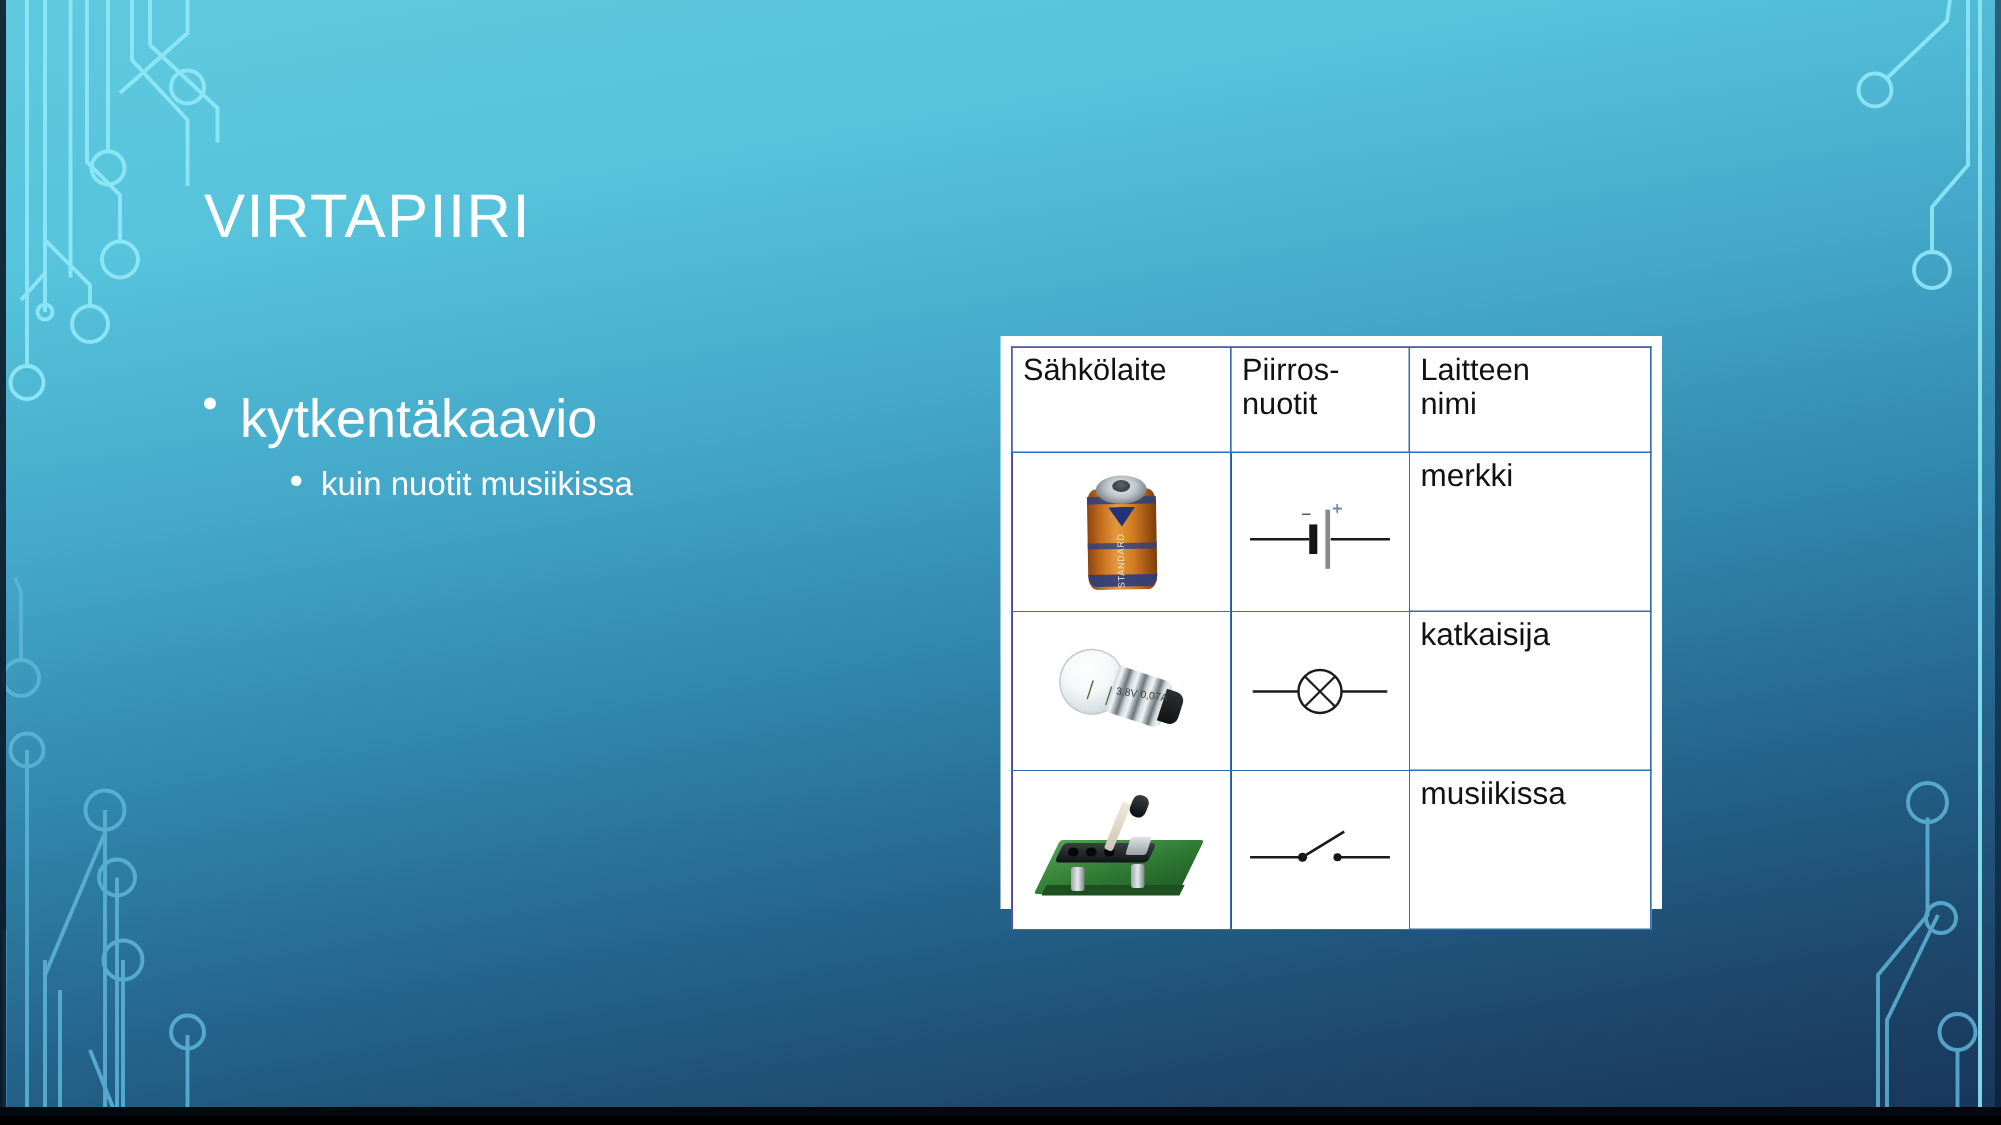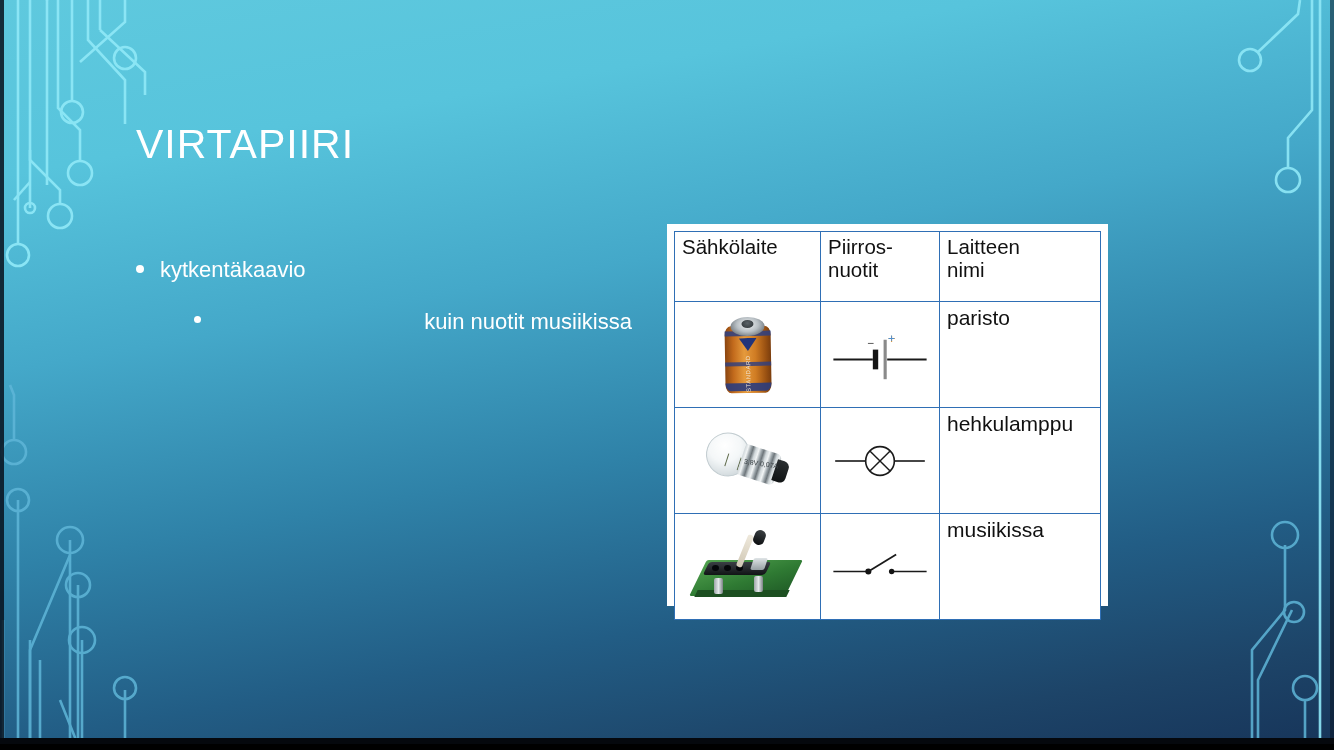--- a/index.html
+++ b/index.html
@@ -76,41 +76,40 @@
   #bullets {
     position: absolute;
     left: 132px;
     top: 256px;
     width: 500px;
     color: #ffffff;
   }
   .bullet-l1 {
     position: relative;
     padding-left: 28px;
-    font-size: 22px;
+    font-size: 36px;
     font-weight: 300;
     line-height: 1.25;
-    margin-bottom: 24px;
+    margin-bottom: 8px;
   }
   .bullet-l1 > .dot {
     position: absolute;
     left: 4px;
     top: 9px;
     width: 8px; height: 8px;
     border-radius: 50%;
     background: #ffffff;
   }
   .bullet-l2 {
     position: relative;
     margin-left: 56px;
     padding-left: 26px;
     font-size: 22px;
     font-weight: 300;
     line-height: 1.25;
-    text-align: right;
   }
   .bullet-l2 > .dot {
     position: absolute;
     left: 6px;
     top: 8px;
     width: 7px; height: 7px;
     border-radius: 50%;
     background: #ffffff;
   }
 
@@ -487,21 +486,21 @@
                 <line x1="6" y1="36" x2="50" y2="36" stroke="#1a1a1a" stroke-width="2"></line>
                 <rect x="50" y="25" width="6" height="22" fill="#141414"></rect>
                 <rect x="62" y="14" width="3.5" height="44" fill="#8a8a8a"></rect>
                 <line x1="66" y1="36" x2="110" y2="36" stroke="#1a1a1a" stroke-width="2"></line>
                 <text x="44" y="22" font-family="Liberation Sans, sans-serif" font-size="13" fill="#3b3b3b">−</text>
                 <text x="67" y="18" font-family="Liberation Sans, sans-serif" font-size="14" fill="#c8821f">+</text>
                 <text x="67" y="17" font-family="Liberation Sans, sans-serif" font-size="13" fill="#4f8fd0">+</text>
               </svg>
             </div>
           </td>
-          <td class="name">paristo</td>
+          <td class="name">merkki</td>
         </tr>
 
         <tr class="datarow">
           <td class="photo">
             <div class="ph-wrap">
               <div class="lamp">
                 <div class="glass"></div>
                 <div class="fil"></div>
                 <div class="base"></div>
                 <div class="tip"></div>
@@ -513,21 +512,21 @@
             <div class="sym-wrap">
               <svg class="sym-svg" width="116" height="62" viewBox="0 0 116 62" xmlns="http://www.w3.org/2000/svg">
                 <line x1="8" y1="31" x2="42" y2="31" stroke="#1a1a1a" stroke-width="1.8"></line>
                 <line x1="74" y1="31" x2="108" y2="31" stroke="#1a1a1a" stroke-width="1.8"></line>
                 <circle cx="58" cy="31" r="16" fill="none" stroke="#1a1a1a" stroke-width="1.8"></circle>
                 <line x1="47" y1="20" x2="69" y2="42" stroke="#1a1a1a" stroke-width="1.6"></line>
                 <line x1="69" y1="20" x2="47" y2="42" stroke="#1a1a1a" stroke-width="1.6"></line>
               </svg>
             </div>
           </td>
-          <td class="name">hehkulamppu</td>
+          <td class="name">katkaisija</td>
         </tr>
 
         <tr class="datarow">
           <td class="photo">
             <div class="ph-wrap">
               <div class="switchph">
                 <div class="plate"></div>
                 <div class="plate-edge"></div>
                 <div class="bar"></div>
                 <div class="hole h1"></div>

